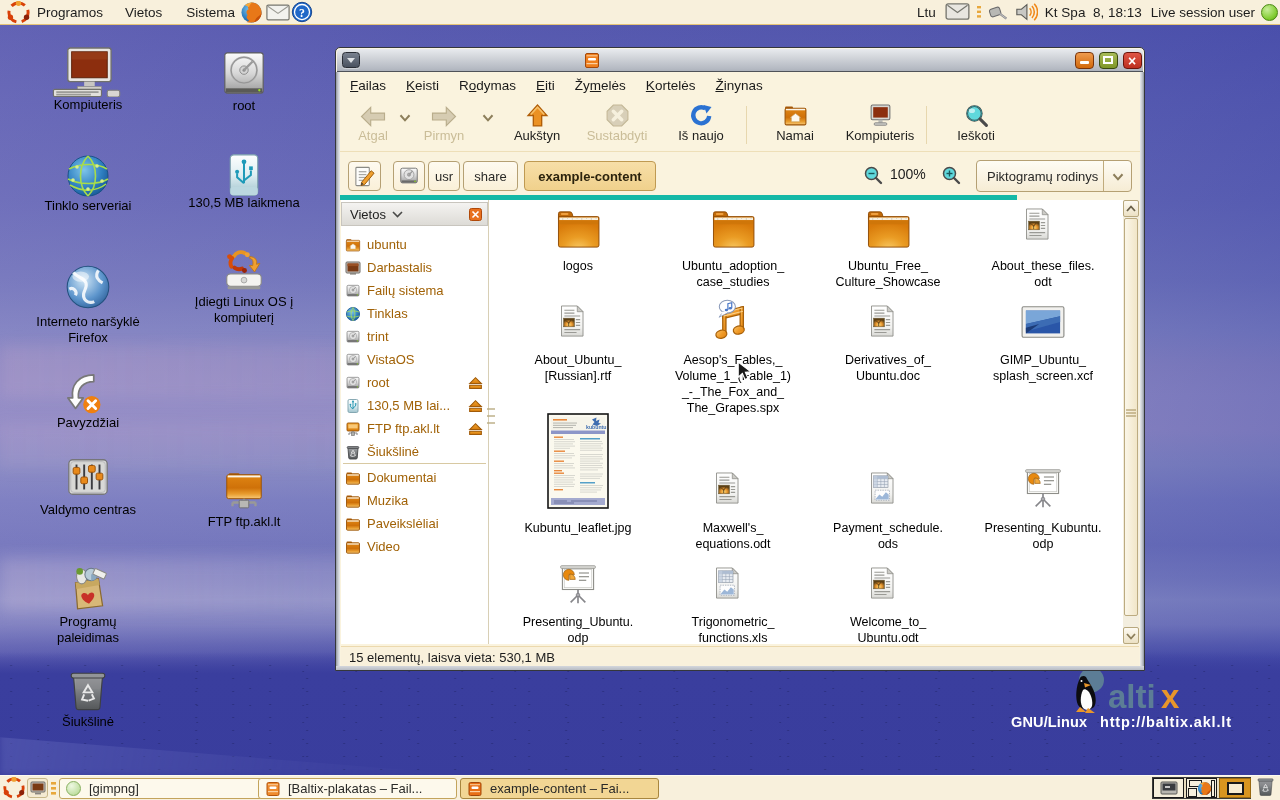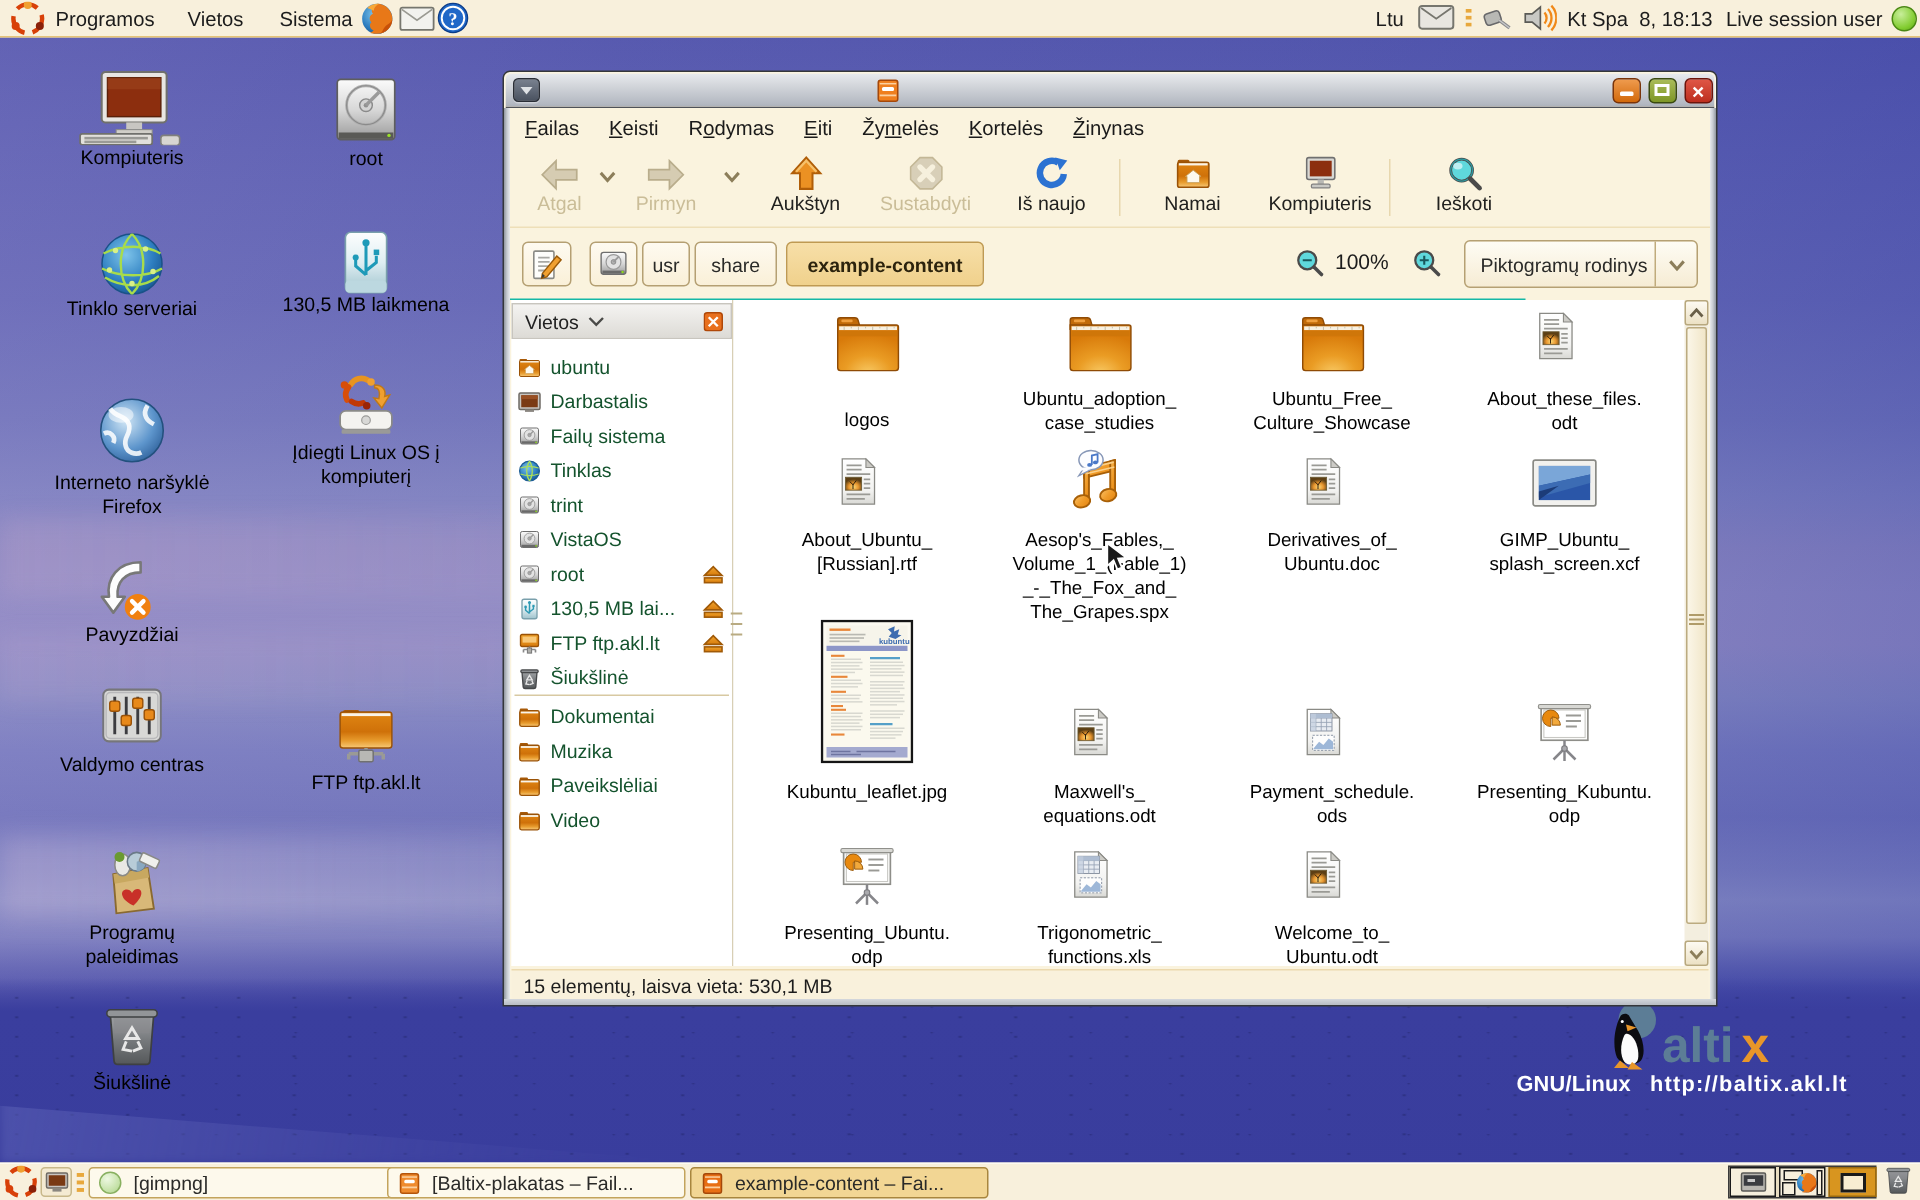--- a/index.html
+++ b/index.html
@@ -57,29 +57,29 @@
 .mbar{position:absolute;left:4px;top:25px;width:800px;height:25px;font-size:13.5px;color:#1a1a1a;display:flex;align-items:center}
 .mbar span{padding:0 10px}
 .mbar u{text-decoration:underline}
 
 .toolbar{position:absolute;left:4px;top:50px;width:800px;height:54px;border-bottom:1px solid #eedfb8}
 .tbtn{position:absolute;text-align:center;font-size:13px;color:#21211f}
 .tbtn.dis{color:#cabd98}
 .tbtn .tic{display:block;margin:0 auto}
 .tsep{position:absolute;top:8px;width:1px;height:38px;background:#e7d7ae}
 
-.locbar{position:absolute;left:4px;top:104px;width:677px;height:48px;border-bottom:1px solid #14b8a6}
+.locbar{position:absolute;left:4px;top:104px;width:677px;height:48px;border-bottom:5px solid #14b8a6}
 .lbtn{position:absolute;top:9px;height:30px;border:1px solid #b5a073;border-radius:4px;background:linear-gradient(180deg,#fefaf0,#faf0d8);font-size:13px;color:#2a2a28;display:flex;align-items:center;justify-content:center}
 .lbtn.act{background:linear-gradient(180deg,#f7dfa8,#f0d18c);border-color:#bf9a52;font-weight:bold;color:#2c230d}
 
 .content{position:absolute;left:5px;top:152px;width:798px;height:444px;background:#fff}
 .sidebar{position:absolute;left:0;top:0;width:148px;height:444px;background:#fff;border-right:1px solid #d8cfb5}
 .sbhead{position:absolute;left:0;top:2px;width:147px;height:24px;background:linear-gradient(180deg,#f4f3f1,#dddbd6);border:1px solid #c8c5be;font-size:13px;color:#222;display:flex;align-items:center;padding-left:8px}
 .sbx{position:absolute;right:5px;top:5px;width:13px;height:13px}
-.srow{position:absolute;left:4px;height:23px;display:flex;align-items:center;font-size:13px;color:#14532d;white-space:nowrap}
+.srow{position:absolute;left:4px;height:23px;display:flex;align-items:center;font-size:13px;color:#a16207;white-space:nowrap}
 .srow .si{margin-right:6px}
 .files{position:absolute;left:148px;top:0;width:634px;height:444px;background:#fff}
 .fitem{position:absolute;text-align:center;font-size:12.5px;line-height:16px;color:#000;width:150px}
 .vsb{position:absolute;right:0;top:0;width:16px;height:444px;background:#f3eedf}
 
 .sbar{position:absolute;left:5px;top:598px;width:798px;height:21px;background:#f9f1dc;border-top:1px solid #ecd9ae;font-size:13px;color:#1c1c1c;display:flex;align-items:center;padding-left:8px}
 
 .bframe{position:absolute;left:0px;top:618px;width:808px;height:4px;background:linear-gradient(180deg,#d4d7dc,#b8bcc4)}
 .lframe{position:absolute;left:0;top:24px;width:4px;height:594px;background:linear-gradient(90deg,#9096a0,#c6cad0 50%,#e8eaee)}
 .rframe{position:absolute;right:0;top:24px;width:4px;height:594px;background:linear-gradient(270deg,#9096a0,#c6cad0 50%,#e8eaee)}
@@ -856,21 +856,21 @@
       <svg style="position:absolute;left:146px;top:206px;z-index:3" width="8" height="22">
           <g stroke="#b9ab82" stroke-width="1.4">
             <line x1="0" y1="3" x2="8" y2="3"></line>
             <line x1="0" y1="10" x2="8" y2="10"></line>
             <line x1="0" y1="17" x2="8" y2="17"></line>
           </g>
         </svg>
       <div class="files">
         <div class="fitem" style="left:14px;top:9px"><svg width="46" height="40" viewBox="0 0 48 42">
               <use href="#folder48"></use>
-            </svg><div class="lbl" style="margin-top:19px">logos</div></div>
+            </svg><div class="lbl" style="margin-top:5px">logos</div></div>
         <div class="fitem" style="left:169px;top:9px"><svg width="46" height="40" viewBox="0 0 48 42">
               <use href="#folder48"></use>
             </svg><div class="lbl" style="margin-top:5px">Ubuntu_adoption_<br>case_studies</div></div>
         <div class="fitem" style="left:479px;top:3px"><svg width="36" height="44" viewBox="6 1 36 46">
               <use href="#doc48"></use>
             </svg><div class="lbl" style="margin-top:7px">About_these_files.<br>odt</div></div>
         <div class="fitem" style="left:324px;top:9px"><svg width="46" height="40" viewBox="0 0 48 42">
               <use href="#folder48"></use>
             </svg><div class="lbl" style="margin-top:5px">Ubuntu_Free_<br>Culture_Showcase</div></div>
 

